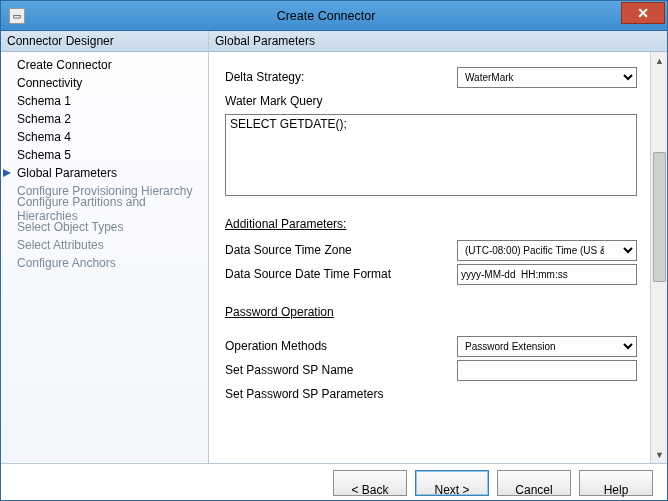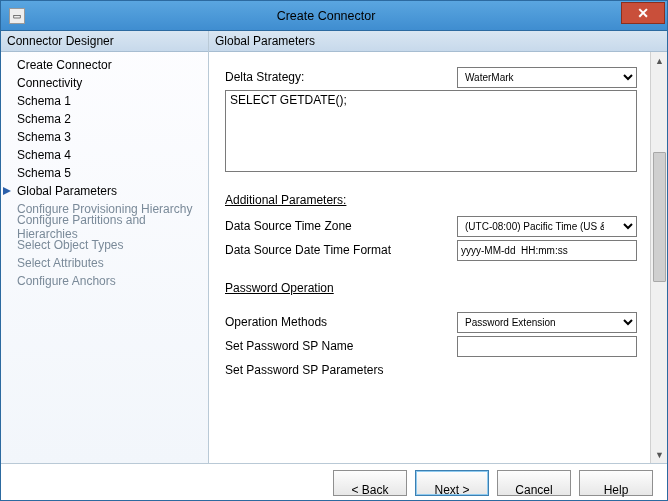--- a/index.html
+++ b/index.html
@@ -204,23 +204,20 @@
       <div class="nav-item">
           <span>Connectivity</span>
         </div>
       <div class="nav-item">
           <span>Schema 1</span>
         </div>
       <div class="nav-item">
           <span>Schema 2</span>
         </div>
       <div class="nav-item">
-          <span>Schema 3</span>
-        </div>
-      <div class="nav-item">
           <span>Schema 4</span>
         </div>
       <div class="nav-item">
           <span>Schema 5</span>
         </div>
       <div class="nav-item current">
           <span>Global Parameters</span>
         </div>
       <div class="nav-item future">
           <span>Configure Provisioning Hierarchy</span>
@@ -247,20 +244,23 @@
 
         <div class="row">
           <div class="lbl">Delta Strategy:</div>
           <div class="ctl">
             <select class="combo">
               <option>WaterMark</option>
             </select>
           </div>
         </div>
 
+        <div class="row">
+          <div class="lbl">Water Mark Query</div>
+        </div>
         <textarea class="multiline" style="">SELECT GETDATE();</textarea>
 
         <div class="section-gap"></div>
         <div class="section-title">Additional Parameters:</div>
 
         <div class="row">
           <div class="lbl">Data Source Time Zone</div>
           <div class="ctl">
             <select class="combo">
               <option>(UTC-08:00) Pacific Time (US &amp; C</option>

